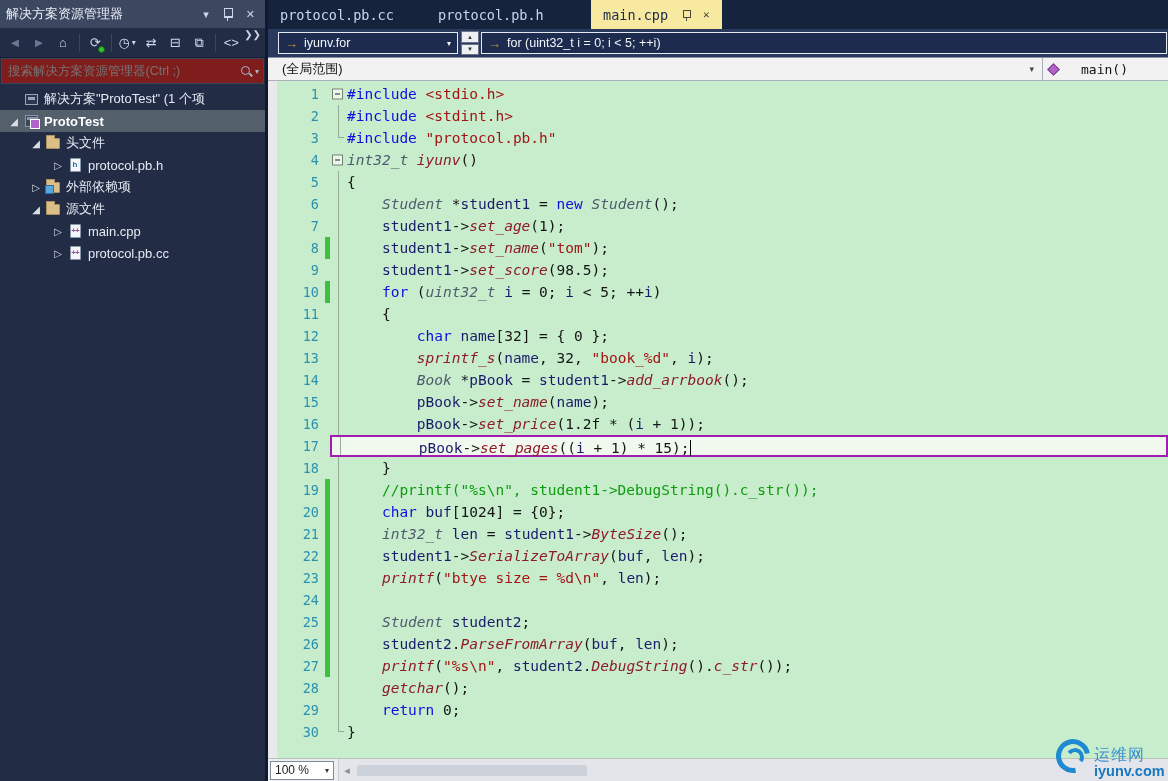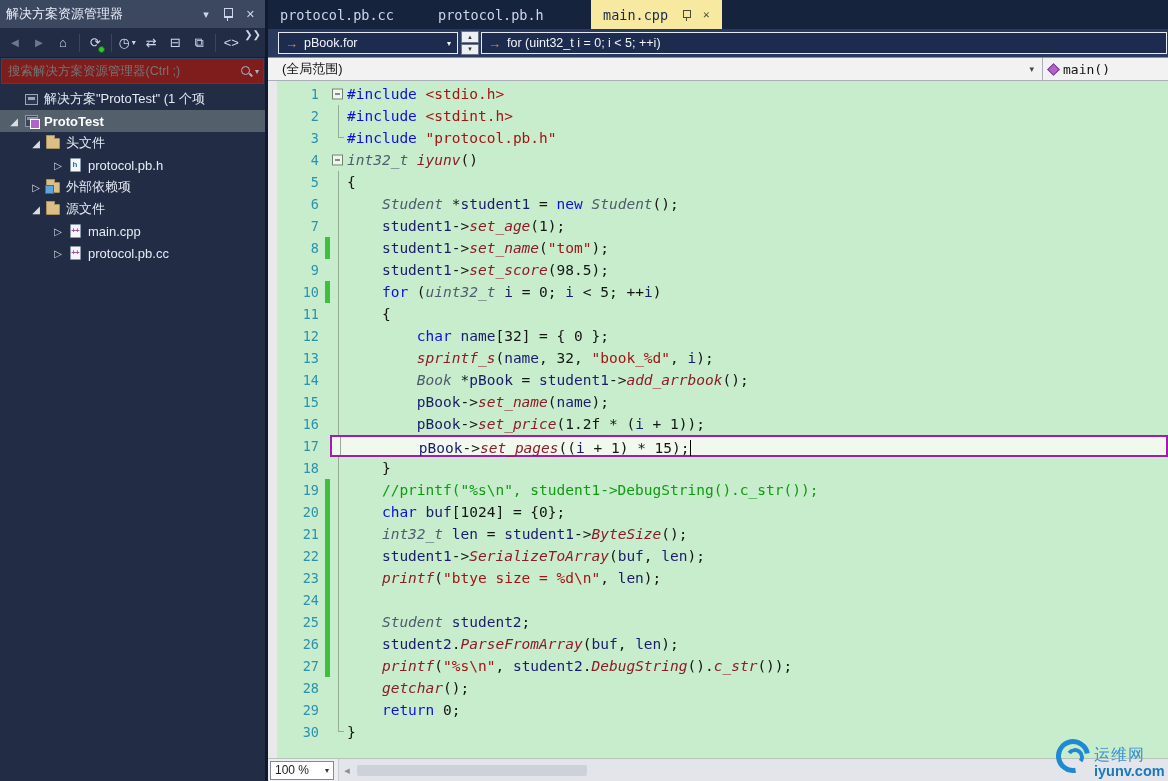--- a/index.html
+++ b/index.html
@@ -87,21 +87,21 @@
   .combo.right-combo{flex:1;margin-left:2px;}
   .spinner{width:18px;height:24px;margin-left:3px;display:flex;flex-direction:column;gap:1px;}
   .spin-btn{flex:1;background:#edeff2;border:1px solid #6a7486;font-size:6px;color:#333;
             display:flex;align-items:center;justify-content:center;}
 
   .scope-bar{height:24px;background:#f2f2f2;border-top:1px solid #8a8fa3;border-bottom:1px solid #a9aeb8;
              display:flex;align-items:stretch;margin-left:0;}
   .scope-left{flex:1;display:flex;align-items:center;padding:0 8px 0 14px;font-size:13px;color:#111;}
   .scope-left .scope-caret{margin-left:auto;font-size:9px;color:#444;}
   .scope-right{width:126px;border-left:1px solid #a9aeb8;display:flex;align-items:center;
-               padding:0 6px;font-size:13px;color:#111;gap:5px;
+               padding:0 6px;font-size:13px;color:#111;gap:23px;
                font-family:"DejaVu Sans Mono","Liberation Mono",monospace;}
   .method-icon{width:9px;height:9px;background:#b064c8;border:1px solid #7a3a8c;transform:rotate(45deg);flex:none;}
 
   .code-area{position:absolute;left:0;top:81px;right:0;bottom:23px;background:var(--editor-bg,#c7edcc);overflow:hidden;}
   .glyph-margin{position:absolute;left:0;top:0;bottom:0;width:9px;background:#e9e9ec;}
   .code-lines{position:absolute;left:9px;top:2px;right:0;}
   .cline{display:flex;height:22px;line-height:22px;
          font-family:"DejaVu Sans Mono","Liberation Mono",monospace;font-size:14.5px;white-space:pre;}
   .lnum{width:48px;text-align:right;padding-right:6px;color:var(--line-number,#2b91af);font-size:13.5px;flex:none;}
   .chgcol{width:5px;flex:none;}
@@ -272,21 +272,21 @@
         <div class="tab active">
           <span class="tab-label">main.cpp</span>
           <span class="tab-pin"></span>
           <span class="tab-close">✕</span>
         </div>
       </div>
 
     <div class="nav-bar">
       <div class="combo left-combo">
         <span class="go-arrow">→</span>
-        <span>pBook.for</span>
+        <span>iyunv.for</span>
         <span class="combo-caret">▾</span>
       </div>
       <div class="spinner">
         <span class="spin-btn">▲</span>
         <span class="spin-btn">▼</span>
       </div>
       <div class="combo right-combo">
         <span class="go-arrow">→</span>
         <span>for (uint32_t i = 0; i &lt; 5; ++i)</span>
       </div>

